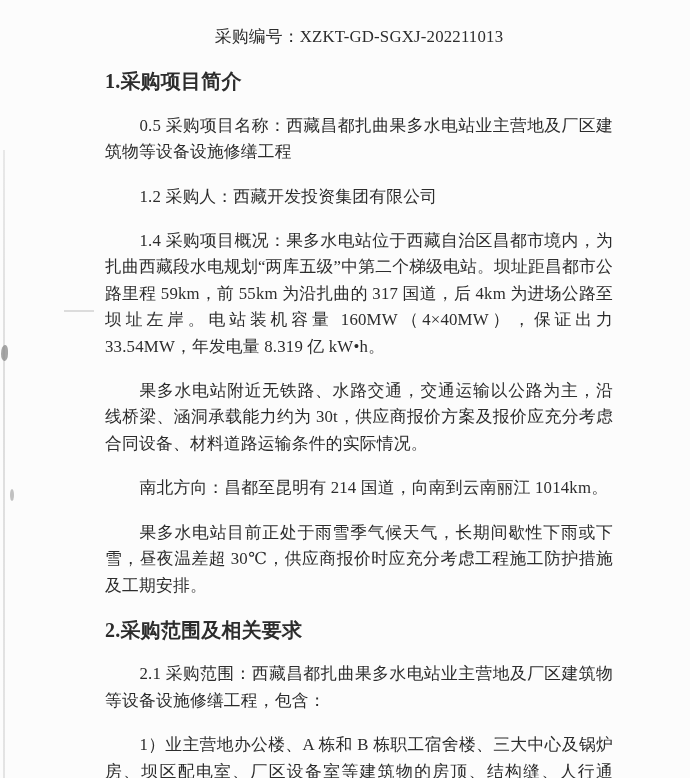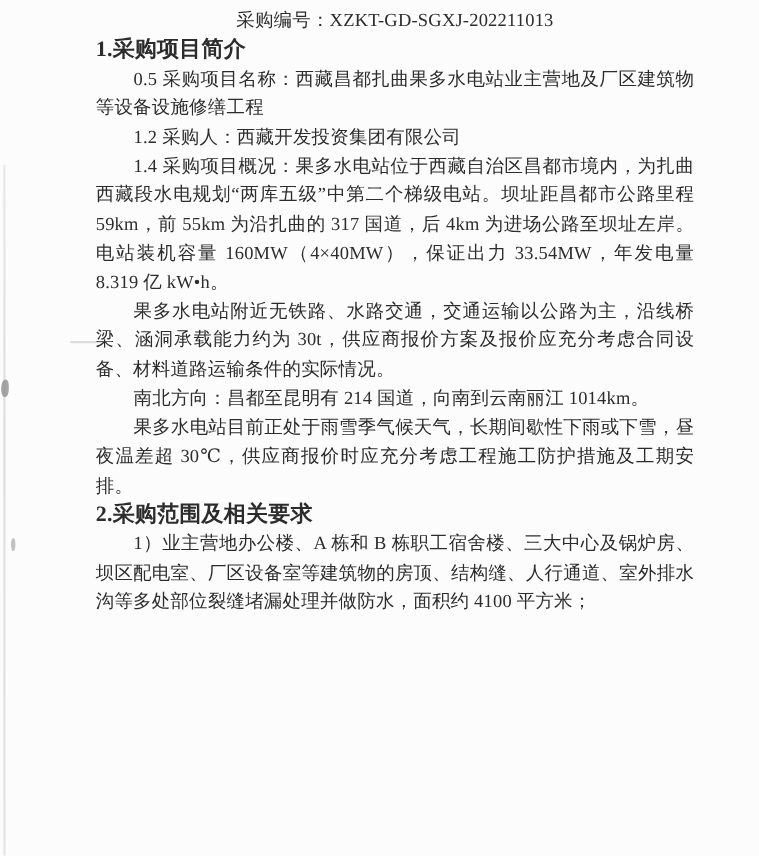--- a/index.html
+++ b/index.html
@@ -64,21 +64,21 @@
     top: 0;
     box-sizing: border-box;
     width: 690px;
     padding: 6px 59px 0 87px;
     font-size: 16.8px;
     line-height: 26.4px;
     text-align: justify;
     letter-spacing: 0.2px;
   }
   .content p, .content h2 {
-    margin: 0;
+    margin: 18px;
     padding: 0;
   }
   .proc-no {
     text-align: center;
     padding-left: 30px;
     text-indent: 0;
   }
   .indent {
     text-indent: 2.05em;
   }
@@ -111,16 +111,17 @@
 
     <p class="indent">0.5 采购项目名称：西藏昌都扎曲果多水电站业主营地及厂区建筑物等设备设施修缮工程</p>
     <p class="indent">1.2 采购人：西藏开发投资集团有限公司</p>
     <p class="indent">1.4 采购项目概况：果多水电站位于西藏自治区昌都市境内，为扎曲西藏段水电规划“两库五级”中第二个梯级电站。坝址距昌都市公路里程 59km，前 55km 为沿扎曲的 317 国道，后 4km 为进场公路至坝址左岸。电站装机容量 160MW（4×40MW），保证出力 33.54MW，年发电量 8.319 亿 kW•h。</p>
     <p class="indent">果多水电站附近无铁路、水路交通，交通运输以公路为主，沿线桥梁、涵洞承载能力约为 30t，供应商报价方案及报价应充分考虑合同设备、材料道路运输条件的实际情况。</p>
     <p class="indent">南北方向：昌都至昆明有 214 国道，向南到云南丽江 1014km。</p>
     <p class="indent">果多水电站目前正处于雨雪季气候天气，长期间歇性下雨或下雪，昼夜温差超 30℃，供应商报价时应充分考虑工程施工防护措施及工期安排。</p>
 
     <h2 class="sec-heading">2.采购范围及相关要求</h2>
 
+    <p class="indent">2.1 采购范围：西藏昌都扎曲果多水电站业主营地及厂区建筑物等设备设施修缮工程，包含：</p>
     <p class="indent">1）业主营地办公楼、A 栋和 B 栋职工宿舍楼、三大中心及锅炉房、坝区配电室、厂区设备室等建筑物的房顶、结构缝、人行通道、室外排水沟等多处部位裂缝堵漏处理并做防水，面积约 4100 平方米；</p>
 
   </div>
 </div>
 
 </body></html>

